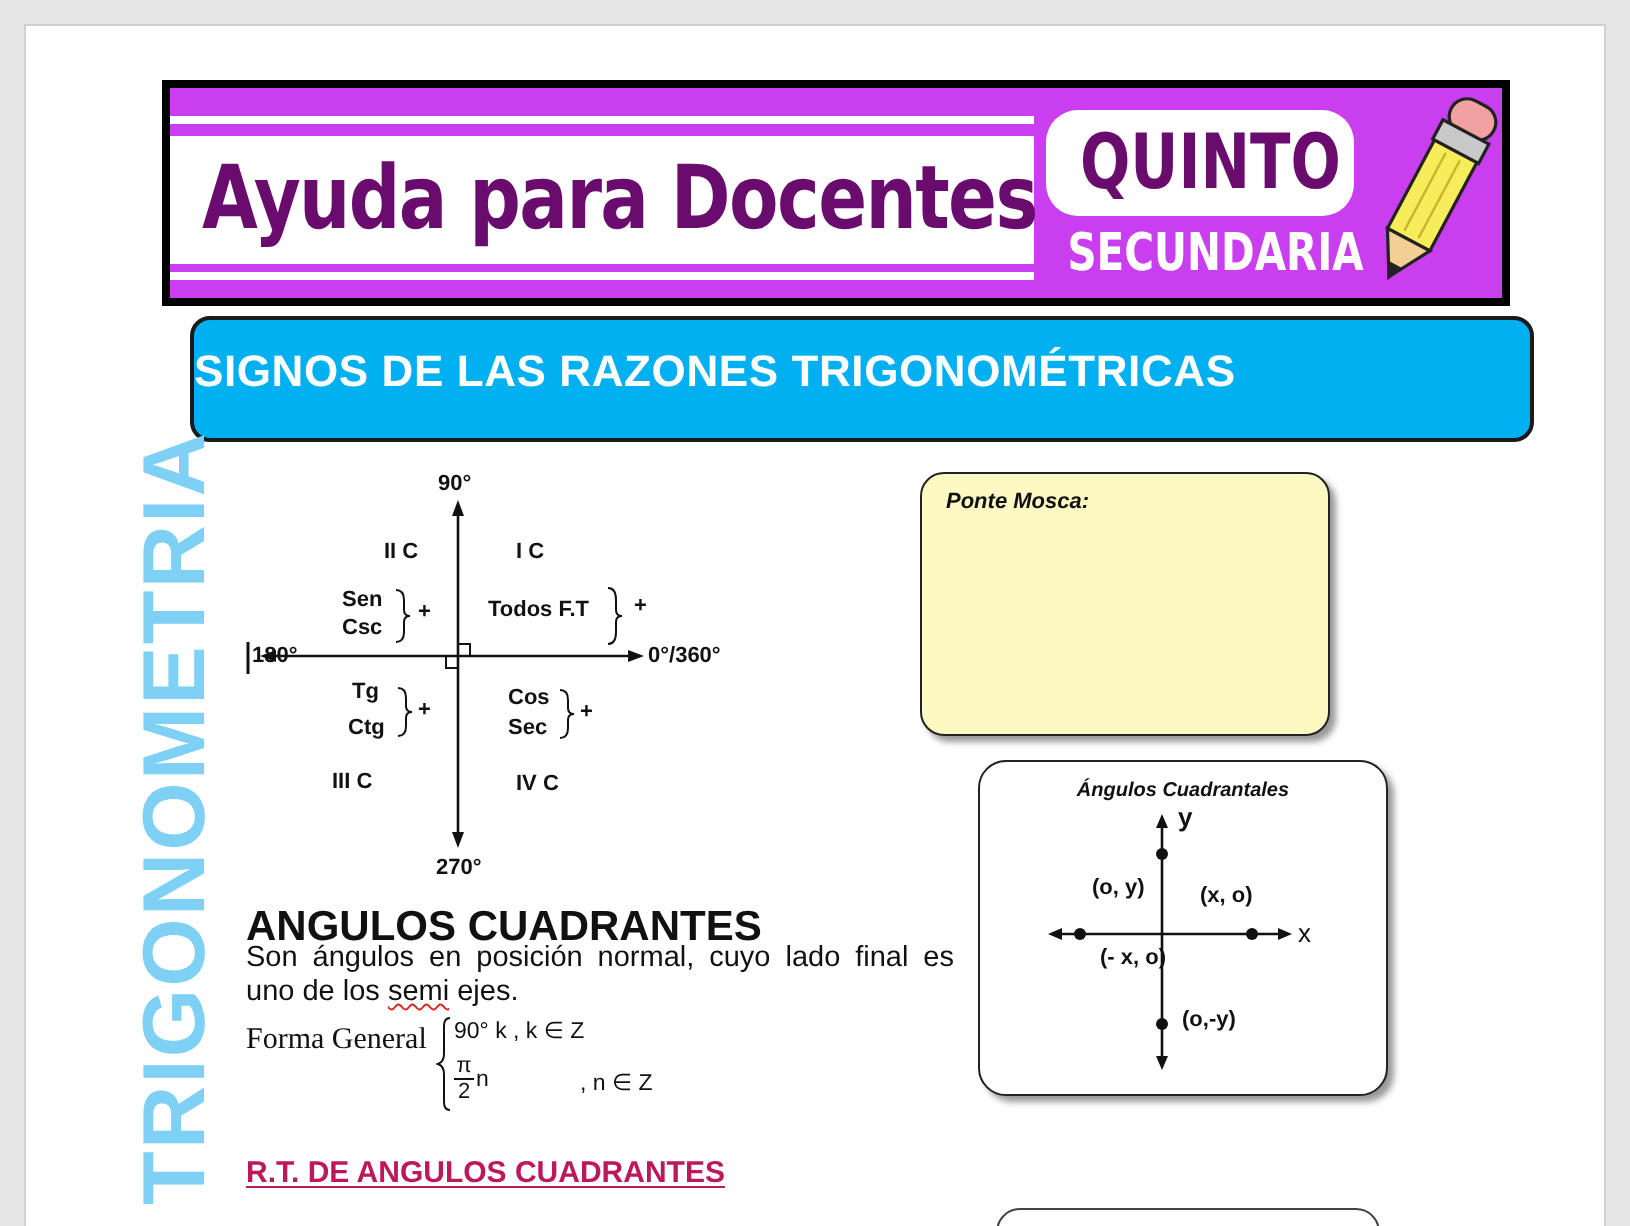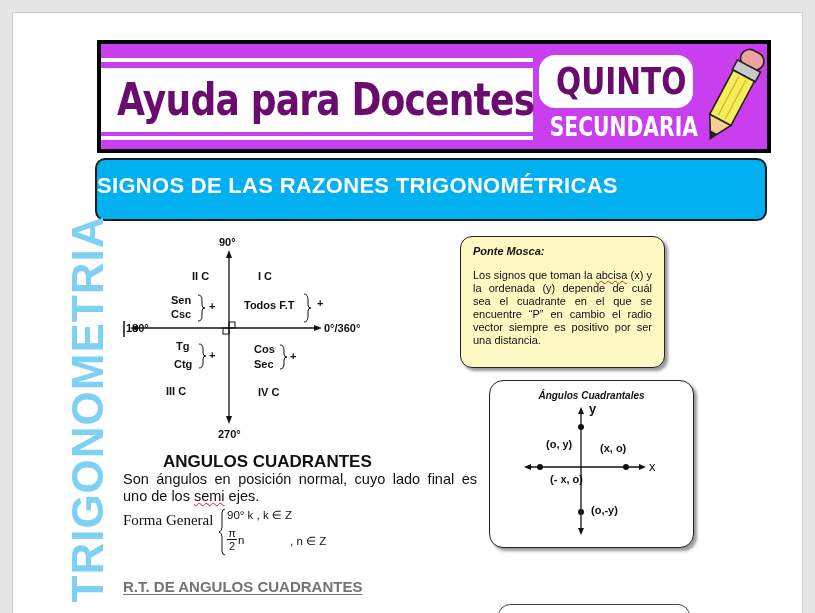--- a/index.html
+++ b/index.html
@@ -2,21 +2,21 @@
 <html><head>
 <meta charset="utf-8">
 <style>
   * { box-sizing: border-box; margin: 0; padding: 0; }
   html, body { width: 815px; height: 613px; overflow: hidden; background: #e6e6e6; }
   body { position: relative; font-family: "Liberation Sans", sans-serif; }
 
   .page { position: absolute; left: 12px; top: 12px; width: 791px; height: 620px; background: #ffffff; border: 1px solid #d0d0d0; }
 
   
-  .banner { position: absolute; left: 97px; top: 40px; width: 674px; height: 113px; background: #000; padding: 4px; }
+  .banner { position: absolute; left: 81px; top: 40px; width: 674px; height: 113px; background: #000; padding: 4px; }
   .banner-inner { position: relative; width: 100%; height: 100%; background: #c93fef; overflow: hidden; }
   .banner-strip { position: absolute; left: 0; width: 432px; background: #fff; }
   .banner-strip.top { top: 14px; height: 4px; }
   .banner-strip.mid { top: 24px; height: 64px; }
   .banner-strip.bot { top: 92px; height: 4px; }
   .banner-title { position: absolute; left: 16px; top: 24px; height: 64px; line-height: 64px; font-family: "DejaVu Sans", sans-serif; font-weight: bold; font-size: 44px; color: #6a0b6e; letter-spacing: -1px; transform: scaleX(0.82); transform-origin: left center; white-space: nowrap; }
   .grade-pill { position: absolute; left: 438px; top: 11px; width: 154px; height: 53px; background: #fff; border-radius: 16px; }
   .grade-main { position: absolute; left: 438px; top: 11px; width: 154px; height: 53px; line-height: 53px; text-align: center; font-family: "DejaVu Sans", sans-serif; font-weight: bold; font-size: 38px; color: #6a0b6e; transform: scaleX(0.78); white-space: nowrap; }
   .grade-sub { position: absolute; left: 430px; top: 66px; width: 170px; height: 34px; line-height: 34px; text-align: center; font-family: "DejaVu Sans", sans-serif; font-weight: bold; font-size: 26px; color: #ffffff; transform: scaleX(0.78); white-space: nowrap; }
   .pencil { position: absolute; left: 598px; top: 0; width: 68px; height: 105px; }
@@ -40,31 +40,31 @@
   .note-body { font-family: "Liberation Sans", sans-serif; font-size: 11px; line-height: 13px; color: #111; text-align: justify; }
   .spell { text-decoration: underline wavy #d22; text-decoration-thickness: 1px; }
 
   .cart-box { position: absolute; left: 489px; top: 380px; width: 205px; height: 168px; border: 1.5px solid #222; border-radius: 14px; background: #fff; box-shadow: 3px 3px 3px #9a9a9a; }
   .cart-title { position: absolute; left: 0; right: 0; top: 9px; text-align: center; font-family: "Liberation Sans", sans-serif; font-weight: bold; font-style: italic; font-size: 10px; color: #111; }
   .cart-lbl { position: absolute; font-family: "Liberation Sans", sans-serif; font-weight: bold; font-size: 11px; color: #111; white-space: nowrap; }
 
   .partial-box { position: absolute; left: 498px; top: 604px; width: 192px; height: 30px; border: 1.5px solid #444; border-radius: 12px; background: #fff; }
 
   
-  .h-angulos { position: absolute; left: 123px; top: 452px; font-family: "Liberation Sans", sans-serif; font-weight: bold; font-size: 17px; color: #111; margin-left: 40px; }
+  .h-angulos { position: absolute; left: 123px; top: 452px; font-family: "Liberation Sans", sans-serif; font-weight: bold; font-size: 21px; color: #111; }
   .p-angulos { position: absolute; left: 123px; top: 471px; width: 354px; font-family: "Liberation Sans", sans-serif; font-size: 14.5px; line-height: 17px; color: #111; text-align: justify; text-align-last: left; }
   .forma { position: absolute; left: 123px; top: 512px; font-family: "Liberation Serif", serif; font-size: 15px; color: #111; }
   .brace { position: absolute; left: 218px; top: 508px; width: 8px; height: 48px; }
   .f1 { position: absolute; left: 227px; top: 508px; font-family: "Liberation Sans", sans-serif; font-size: 11.5px; color: #111; white-space: nowrap; }
   .frac { position: absolute; left: 227px; top: 527px; width: 10px; text-align: center; font-family: "Liberation Sans", sans-serif; font-size: 11px; color: #111; line-height: 12px; }
   .frac .num { display: block; border-bottom: 1px solid #111; }
   .f2 { position: absolute; left: 238px; top: 534px; font-family: "Liberation Sans", sans-serif; font-size: 11.5px; color: #111; white-space: nowrap; }
   .f2b { position: absolute; left: 258px; top: 534px; font-family: "Liberation Sans", sans-serif; font-size: 11.5px; color: #111; white-space: nowrap; margin-left: 32px; }
 
-  .h-rt { position: absolute; left: 123px; top: 578px; font-family: "Liberation Sans", sans-serif; font-weight: bold; font-size: 15px; color: #737373; text-decoration: underline; text-underline-offset: 2px; }
+  .h-rt { position: absolute; left: 123px; top: 578px; font-family: "Liberation Sans", sans-serif; font-weight: bold; font-size: 15px; color: #be185d; text-decoration: underline; text-underline-offset: 2px; }
 </style>
 </head>
 <body>
 
 <div class="page"></div>
 
 <div class="banner">
   <div class="banner-inner">
     <div class="banner-strip top"></div>
     <div class="banner-strip mid"></div>
@@ -132,21 +132,20 @@
   <div class="q-lbl" style="left:91px;top:117px;">+</div>
 
   <div class="q-lbl" style="left:140px;top:154px;">IV C</div>
   <div class="q-lbl" style="left:136px;top:111px;">Cos</div>
   <div class="q-lbl" style="left:136px;top:126px;">Sec</div>
   <div class="q-lbl" style="left:172px;top:118px;">+</div>
 </div>
 
 <div class="note-box">
   <div class="note-title">Ponte Mosca:</div>
-  <div class="note-body"><span>Los signos que toman la </span><span class="spell">abcisa</span><span> (x) y la ordenada (y) depende de cuál sea el cuadrante en el que se encuentre “P” en cambio el radio vector siempre es positivo por ser una distancia.</span></div>
 </div>
 
 <div class="cart-box">
   <div class="cart-title">Ángulos Cuadrantales</div>
   <svg width="205" height="168" viewBox="0 0 205 168" style="position:absolute;left:0;top:0;">
     <line x1="91" y1="30" x2="91" y2="150" stroke="#111" stroke-width="1.3"></line>
     <polygon points="91,26 88,33 94,33" fill="#111"></polygon>
     <polygon points="91,154 88,147 94,147" fill="#111"></polygon>
     <line x1="38" y1="86" x2="152" y2="86" stroke="#111" stroke-width="1.3"></line>
     <polygon points="34,86 41,83 41,89" fill="#111"></polygon>

